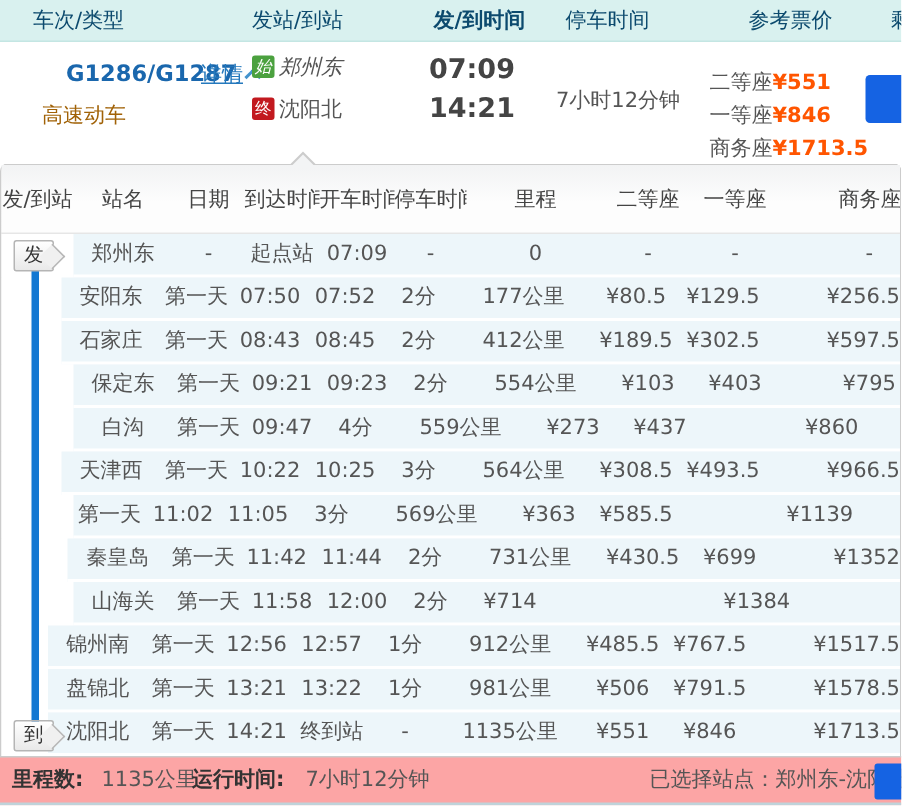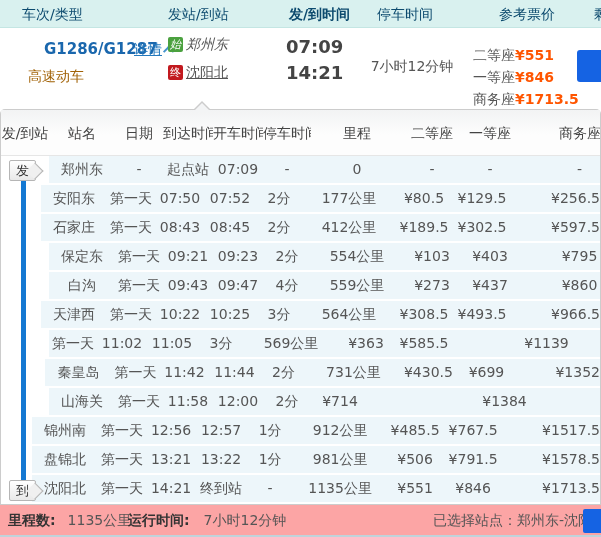--- a/index.html
+++ b/index.html
@@ -13,21 +13,21 @@
   .tb-0 { left:22px; }  .tb-1 { left:168px; } .tb-2 { left:289px;font-weight:bold; }
   .tb-3 { left:377px; } .tb-4 { left:499px; } .tb-5 { left:594px; }
 
   
   .summary { position:relative; height:81px; background:#fff; }
   .train-no { position:absolute; left:28px; top:12px; font-size:15px; font-weight:bold; color:#1a67ad; white-space:nowrap;margin-left:16px; }
   .detail-link { position:absolute; left:134px; top:13px; font-size:14px; color:#2579bd; cursor:pointer; white-space:nowrap;text-decoration:underline; }
   .chev { display:inline-block; width:8px; height:8px; margin-left:4px; border-top:2px solid #4493cd; border-left:2px solid #4493cd; transform:rotate(45deg) translateY(2px); }
   .train-type { position:absolute; left:28px; top:40px; font-size:14px; color:#a16207;text-align:center; }
   .od { position:absolute; left:168px; font-size:14px; color:#555; white-space:nowrap; }
-  .od-start { top:8px;font-style:italic; } .od-end { top:36px;text-decoration:underline; }
+  .od-start { top:8px;font-style:italic; } .od-end { top:36px; }
   .od .mini { display:inline-block; width:15px; height:15px; margin-right:3px; border-radius:2px; color:#fff; font-size:11px; line-height:15px; text-align:center; vertical-align:1px; }
   .mini-start { background:#4ba13f; }
   .mini-end { background:#c2191f; }
   .time-dep { position:absolute; left:286px; top:8px;  font-size:18px; font-weight:bold; color:#444; }
   .time-arr { position:absolute; left:286px; top:34px; font-size:18px; font-weight:bold; color:#444; }
   .duration { position:absolute; left:362px; top:30px; width:100px; text-align:center; font-size:14px; color:#555; }
   .prices { position:absolute; left:473px; top:6px; font-size:14px;margin-top:10px; }
   .price-line { height:22px; line-height:22px; white-space:nowrap; }
   .price-line b { color:#ff5500; font-weight:bold; }
   .book-btn { position:absolute; left:577px; top:22px; width:70px; height:32px; background:#1563e3; border:none; border-radius:3px; cursor:pointer; }
@@ -195,21 +195,20 @@
       <div class="cell c-1st">¥403</div>
       <div class="cell c-biz">¥795</div>
     </div>
   </div>
 
   <div class="srow body-row">
     <div class="cell c-badge"></div>
     <div class="row-fill">
       <div class="cell c-station">白沟</div>
       <div class="cell c-date">第一天</div>
-      <div class="cell c-arrive">09:43</div>
       <div class="cell c-depart">09:47</div>
       <div class="cell c-stop">4分</div>
       <div class="cell c-dist">559公里</div>
       <div class="cell c-2nd">¥273</div>
       <div class="cell c-1st">¥437</div>
       <div class="cell c-biz">¥860</div>
     </div>
   </div>
 
   <div class="srow body-row">

